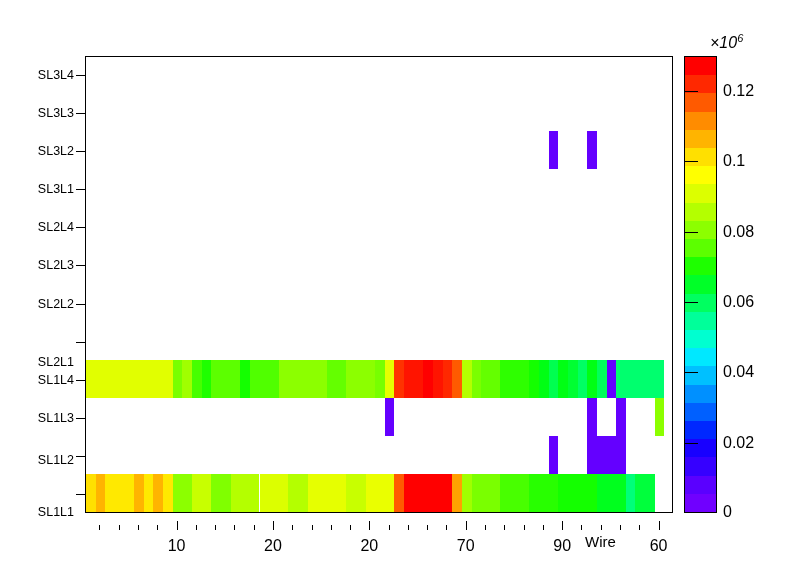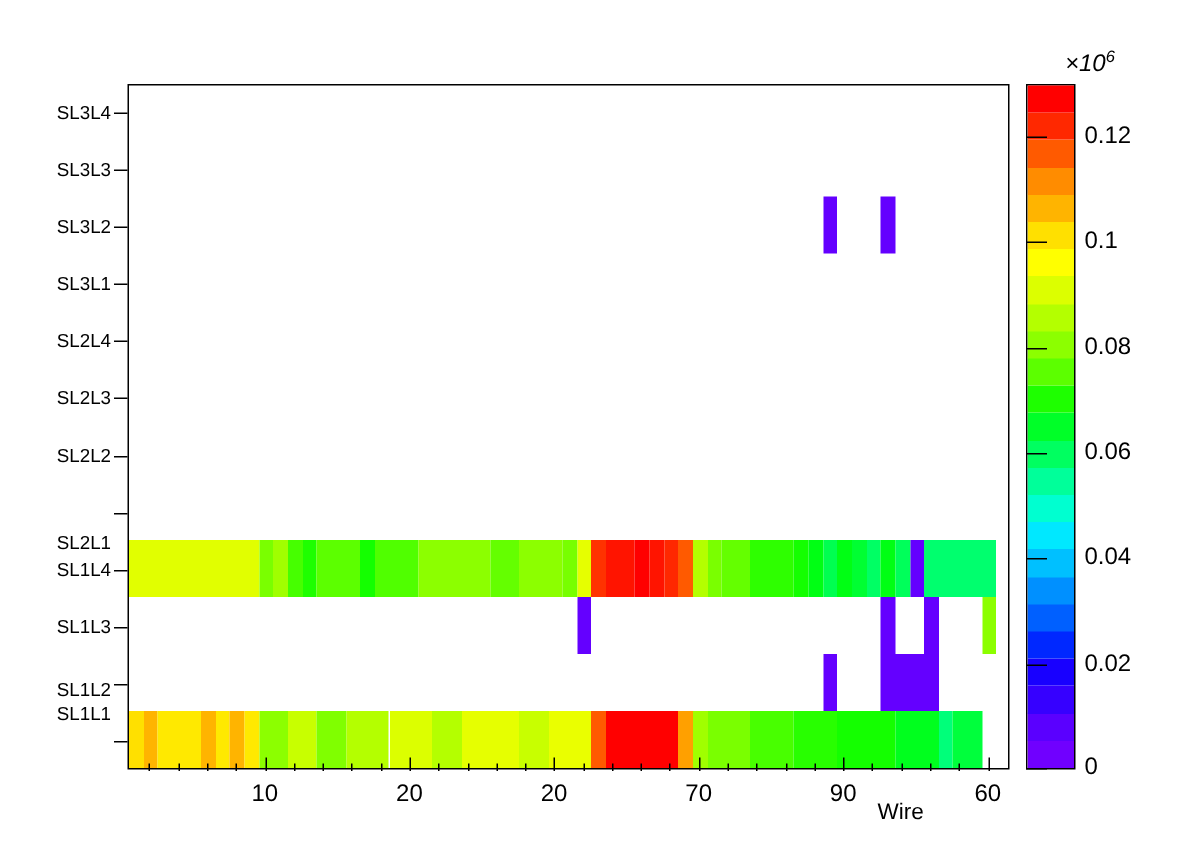--- a/index.html
+++ b/index.html
@@ -136,21 +136,21 @@
           <div class="cell" style="left: 462.689px; width: 9.63934px; background: rgb(100, 0, 255);"></div>
           <div class="cell" style="left: 501.246px; width: 9.63934px; background: rgb(100, 0, 255);"></div>
         </div>
         <div class="row" style="bottom: 380.833px; height: 38.0833px;"></div>
         <div class="row" style="bottom: 418.917px; height: 38.0833px;"></div>
       </div>
   </div>
 
   <div id="yaxis-layer" style="position: absolute; left: 85px; top: 56px; width: 588px; height: 457px;">
       <div class="ytick" style="top: 437.958px;"></div>
-      <div class="ylab" style="top: 420px;">SL1L1</div>
+      <div class="ylab" style="top: 456px;">SL1L1</div>
       <div class="ytick" style="top: 399.875px;"></div>
       <div class="ylab" style="top: 404px;">SL1L2</div>
       <div class="ytick" style="top: 361.792px;"></div>
       <div class="ylab" style="top: 361.792px;">SL1L3</div>
       <div class="ytick" style="top: 323.708px;"></div>
       <div class="ylab" style="top: 323.708px;">SL1L4</div>
       <div class="ytick" style="top: 285.625px;"></div>
       <div class="ylab" style="top: 285.625px; margin-top: 20px;">SL2L1</div>
       <div class="ytick" style="top: 247.542px;"></div>
       <div class="ylab" style="top: 247.542px;">SL2L2</div>
@@ -160,21 +160,21 @@
       <div class="ylab" style="top: 171.375px;">SL2L4</div>
       <div class="ytick" style="top: 133.292px;"></div>
       <div class="ylab" style="top: 133.292px;">SL3L1</div>
       <div class="ytick" style="top: 95.2083px;"></div>
       <div class="ylab" style="top: 95.2083px;">SL3L2</div>
       <div class="ytick" style="top: 57.125px;"></div>
       <div class="ylab" style="top: 57.125px;">SL3L3</div>
       <div class="ytick" style="top: 19.0417px;"></div>
       <div class="ylab" style="top: 19.0417px;">SL3L4</div>
     </div>
-  <div id="xaxis-layer" style="position: absolute; left: 85px; top: 56px; width: 588px; height: 457px;">
+  <div id="xaxis-layer" style="position: absolute; left: 85px; top: 72px; width: 588px; height: 457px;">
       <div class="xtick minor" style="left: 14.459px;"></div>
       <div class="xtick minor" style="left: 33.7377px;"></div>
       <div class="xtick minor" style="left: 53.0164px;"></div>
       <div class="xtick minor" style="left: 72.2951px;"></div>
       <div class="xtick" style="left: 91.5738px;"></div>
       <div class="xtick minor" style="left: 110.852px;"></div>
       <div class="xtick minor" style="left: 130.131px;"></div>
       <div class="xtick minor" style="left: 149.41px;"></div>
       <div class="xtick minor" style="left: 168.689px;"></div>
       <div class="xtick" style="left: 187.967px;"></div>

